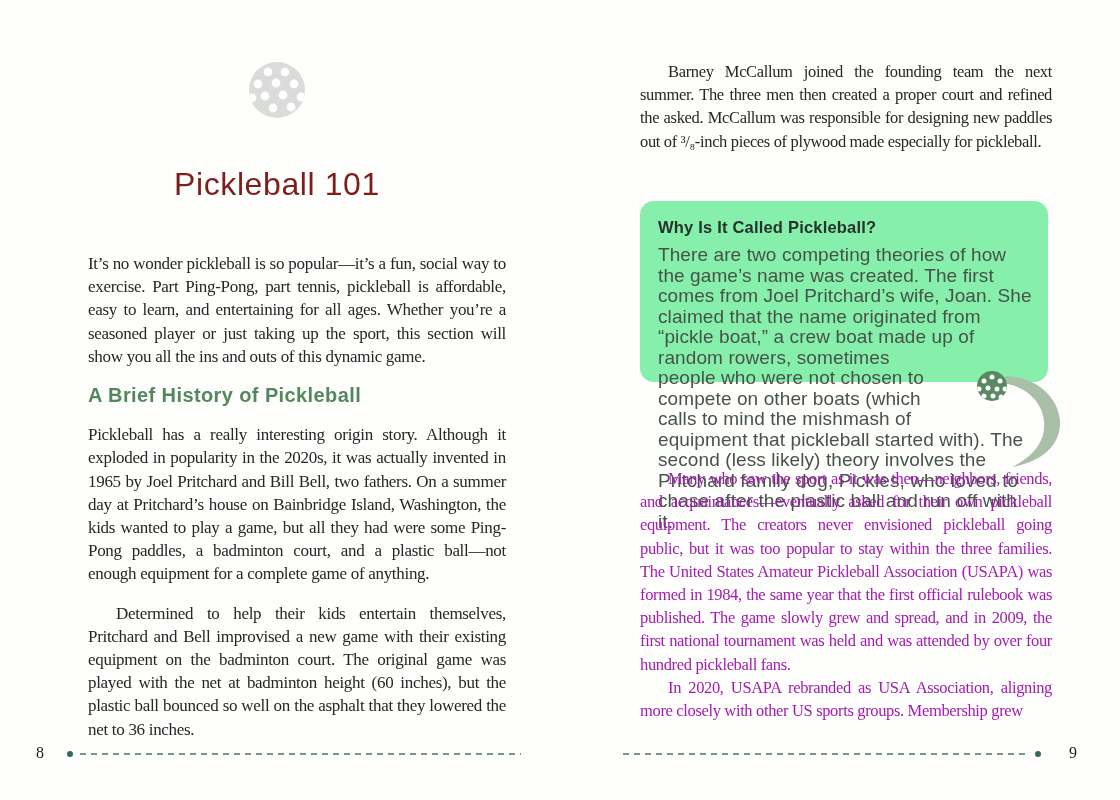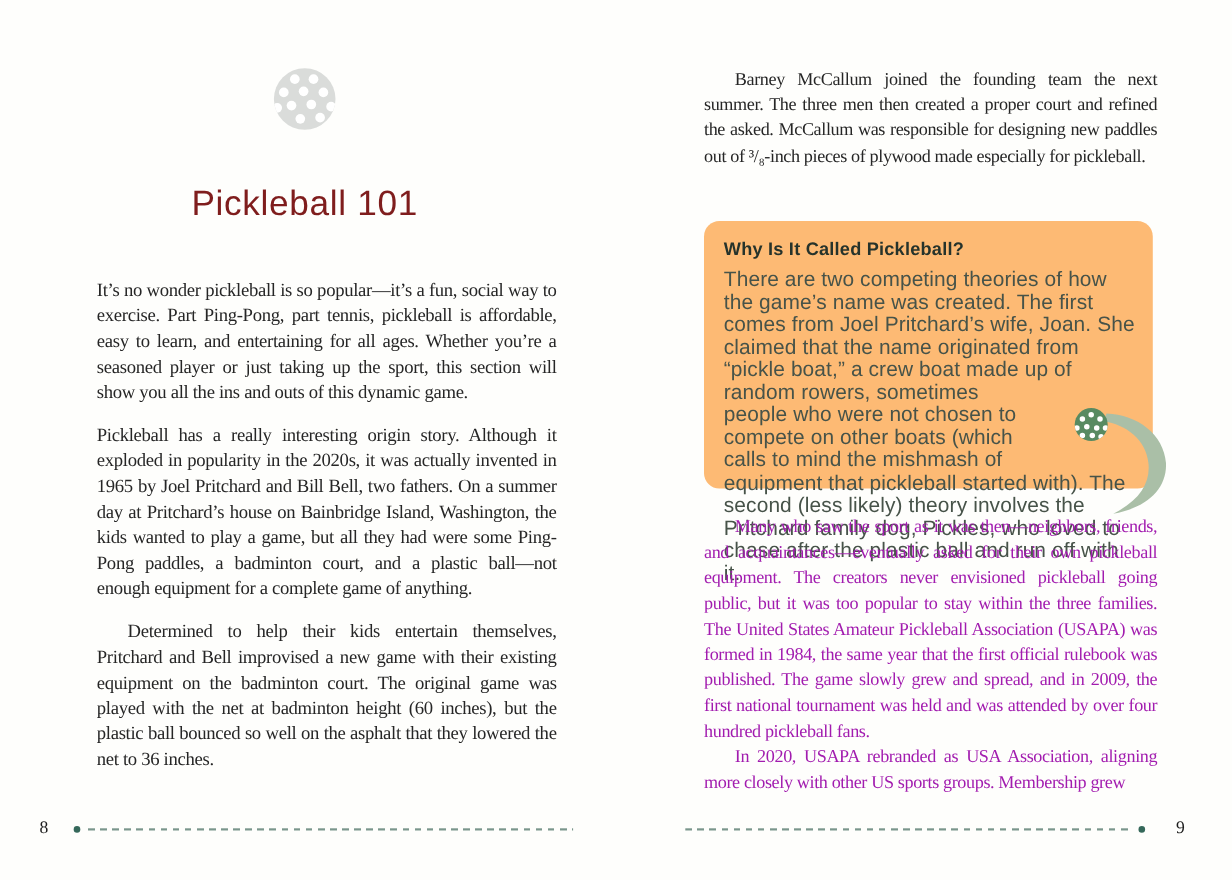--- a/index.html
+++ b/index.html
@@ -37,22 +37,22 @@
     color:#262626;text-align:justify;
   }
   .col-right-top p,.col-right-bottom p{margin:0;}
   .col-right-bottom{
     position:absolute;left:640px;top:467px;width:412px;
     font-size:16.5px;line-height:23.2px;letter-spacing:-0.35px;
     color:#a21caf;text-align:justify;
   }
 
   .callout{
-    position:absolute;left:640px;top:201px;width:408px;height:243px;
-    background:#fdba74;border-radius:14px;
+    position:absolute;left:640px;top:201px;width:408px;height:181px;
+    background:#86efac;border-radius:14px;
     padding:17px 16px 0 18px;box-sizing:border-box;
     font-family:"Liberation Sans", sans-serif;
   }
   .callout-title{
     font-weight:700;font-size:16.5px;color:#26332b;
     letter-spacing:0.2px;margin:0 0 8px 0;
   }
   .callout-body{
     font-size:19px;line-height:20.5px;color:#475349;letter-spacing:0.1px;
     text-align:left;
@@ -109,20 +109,21 @@
           <circle cx="43" cy="46" r="4.4"></circle>
         <circle cx="4" cy="37" r="4.4"></circle>
       </g>
     </svg>
   </div>
 
   <div class="page-title">Pickleball 101</div>
 
   <div class="col-left">
     <p>It’s no wonder pickleball is so popular—it’s a fun, social way to exercise. Part Ping-Pong, part tennis, pickleball is affordable, easy to learn, and entertaining for all ages. Whether you’re a seasoned player or just taking up the sport, this section will show you all the ins and outs of this dynamic game.</p>
+    <p class="section-heading">A Brief History of Pickleball</p>
     <p>Pickleball has a really interesting origin story. Although it exploded in popularity in the 2020s, it was actually invented in 1965 by Joel Pritchard and Bill Bell, two fathers. On a summer day at Pritchard’s house on Bainbridge Island, Washington, the kids wanted to play a game, but all they had were some Ping-Pong paddles, a badminton court, and a plastic ball—not enough equipment for a complete game of anything.</p>
     <p class="indent">Determined to help their kids entertain themselves, Pritchard and Bell improvised a new game with their existing equipment on the badminton court. The original game was played with the net at badminton height (60 inches), but the plastic ball bounced so well on the asphalt that they lowered the net to 36 inches.</p>
   </div>
 
   <div class="col-right-top">
     <p class="indent">Barney McCallum joined the founding team the next summer. The three men then created a proper court and refined the asked. McCallum was responsible for designing new paddles out of ³/₈-inch pieces of plywood made especially for pickleball.</p>
   </div>
 
   <div class="callout">
     <p class="callout-title">Why Is It Called Pickleball?</p>

